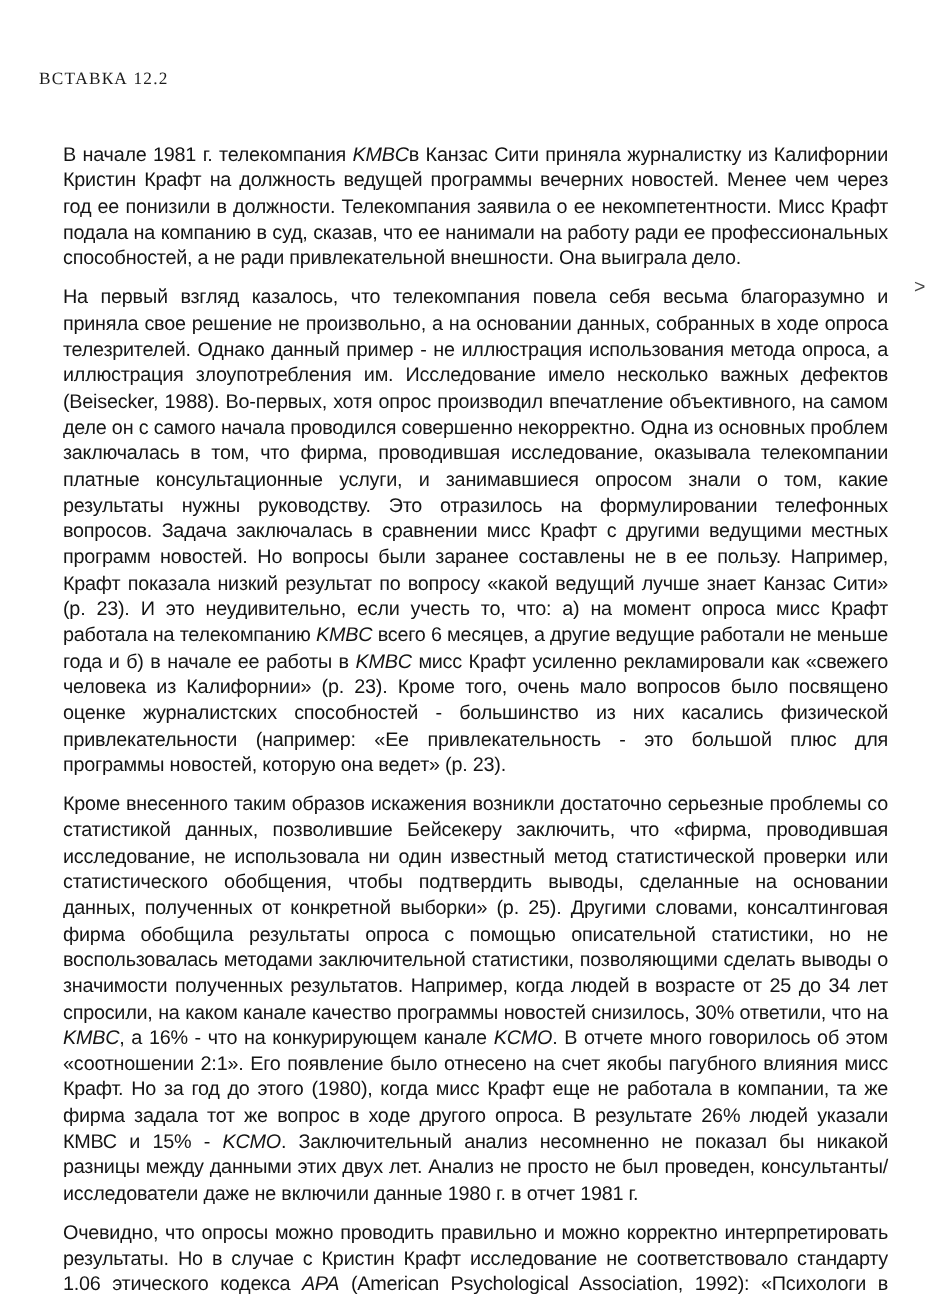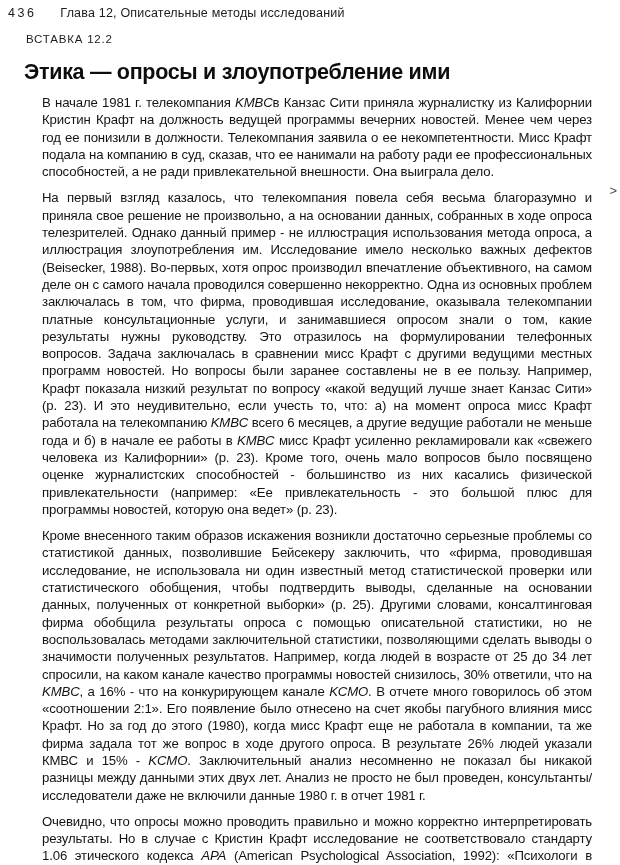--- a/index.html
+++ b/index.html
@@ -28,25 +28,26 @@
   }
   .page-number {
     letter-spacing: 2.5px;
     margin-right: 24px;
   }
   .chapter-title {
     letter-spacing: 0.2px;
   }
   .box-label {
     position: absolute;
-    top: 33px;
+    top: 47px;
     left: 26px;
     font-size: 11.5px;
     letter-spacing: 0.8px;
     color: #1c1c1c;
+    font-family: Liberation Serif, serif;
   }
   .box-title {
     position: absolute;
     top: 60px;
     left: 24px;
     margin: 0;
     font-size: 21.5px;
     font-weight: bold;
     letter-spacing: -0.3px;
     color: #0d0d0d;
@@ -74,27 +75,23 @@
     right: 3px;
     font-size: 13px;
     color: #4a4a4a;
   }
 </style>
 </head>
 <body>
 
 <div class="page">
 
-  <div class="running-header">
-    <span class="page-number">436</span><span class="chapter-title">Глава 12, Описательные методы исследований</span>
-  </div>
 
   <div class="box-label">ВСТАВКА 12.2</div>
 
-  <h1 class="box-title">Этика — опросы и злоупотребление ими</h1>
 
   <div class="body-text" id="paragraphs">
       <p><span>В начале 1981 г. телекомпания </span><i>KMBC</i><span>в Канзас Сити приняла журналистку из Калифорнии Кристин Крафт на должность ведущей программы вечерних новостей. Менее чем через год ее понизили в должности. Телекомпания заявила о ее некомпетентности. Мисс Крафт подала на компанию в суд, сказав, что ее нанимали на работу ради ее профессиональных способностей, а не ради привлекательной внешности. Она выиграла дело.</span></p>
       <p><span>На первый взгляд казалось, что телекомпания повела себя весьма благоразумно и приняла свое решение не произвольно, а на основании данных, собранных в ходе опроса телезрителей. Однако данный пример - не иллюстрация использования метода опроса, а иллюстрация злоупотребления им. Исследование имело несколько важных дефектов (Beisecker, 1988). Во-первых, хотя опрос производил впечатление объективного, на самом деле он с самого начала проводился совершенно некорректно. Одна из основных проблем заключалась в том, что фирма, проводившая исследование, оказывала телекомпании платные консультационные услуги, и занимавшиеся опросом знали о том, какие результаты нужны руководству. Это отразилось на формулировании телефонных вопросов. Задача заключалась в сравнении мисс Крафт с другими ведущими местных программ новостей. Но вопросы были заранее составлены не в ее пользу. Например, Крафт показала низкий результат по вопросу «какой ведущий лучше знает Канзас Сити» (р. 23). И это неудивительно, если учесть то, что: а) на момент опроса мисс Крафт работала на телекомпанию </span><i>KMBC</i><span> всего 6 месяцев, а другие ведущие работали не меньше года и б) в начале ее работы в </span><i>KMBC</i><span> мисс Крафт усиленно рекламировали как «свежего человека из Калифорнии» (р. 23). Кроме того, очень мало вопросов было посвящено оценке журналистских способностей - большинство из них касались физической привлекательности (например: «Ее привлекательность - это большой плюс для программы новостей, которую она ведет» (р. 23).</span></p>
       <p><span>Кроме внесенного таким образов искажения возникли достаточно серьезные проблемы со статистикой данных, позволившие Бейсекеру заключить, что «фирма, проводившая исследование, не использовала ни один известный метод статистической проверки или статистического обобщения, чтобы подтвердить выводы, сделанные на основании данных, полученных от конкретной выборки» (р. 25). Другими словами, консалтинговая фирма обобщила результаты опроса с помощью описательной статистики, но не воспользовалась методами заключительной статистики, позволяющими сделать выводы о значимости полученных результатов. Например, когда людей в возрасте от 25 до 34 лет спросили, на каком канале качество программы новостей снизилось, 30% ответили, что на </span><i>KMBC</i><span>, а 16% - что на конкурирующем канале </span><i>KCMO</i><span>. В отчете много говорилось об этом «соотношении 2:1». Его появление было отнесено на счет якобы пагубного влияния мисс Крафт. Но за год до этого (1980), когда мисс Крафт еще не работала в компании, та же фирма задала тот же вопрос в ходе другого опроса. В результате 26% людей указали КМВС и 15% - </span><i>KCMO</i><span>. Заключительный анализ несомненно не показал бы никакой разницы между данными этих двух лет. Анализ не просто не был проведен, консультанты/исследователи даже не включили данные 1980 г. в отчет 1981 г.</span></p>
       <p><span>Очевидно, что опросы можно проводить правильно и можно корректно интерпретировать результаты. Но в случае с Кристин Крафт исследование не соответствовало стандарту 1.06 этического кодекса </span><i>APA</i><span> (American Psychological Association, 1992): «Психологи в своей научной или профессиональной деятельности и суждениях, опираются на научную информацию и профессиональные знания».</span></p>
     </div>
 
   <span class="margin-marker">&gt;</span>
 

